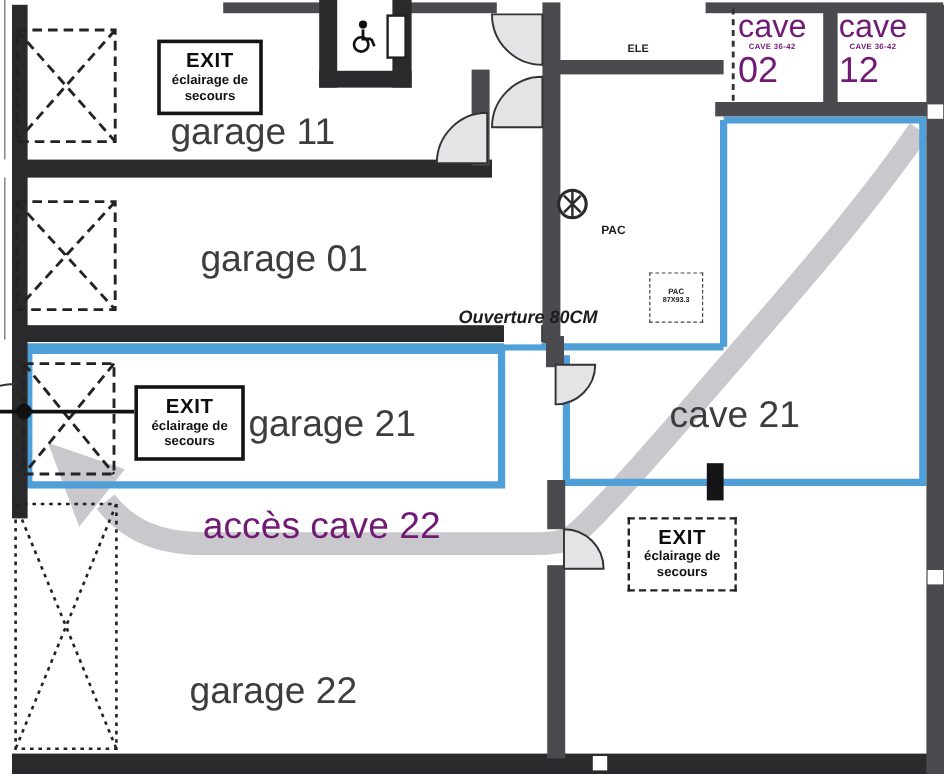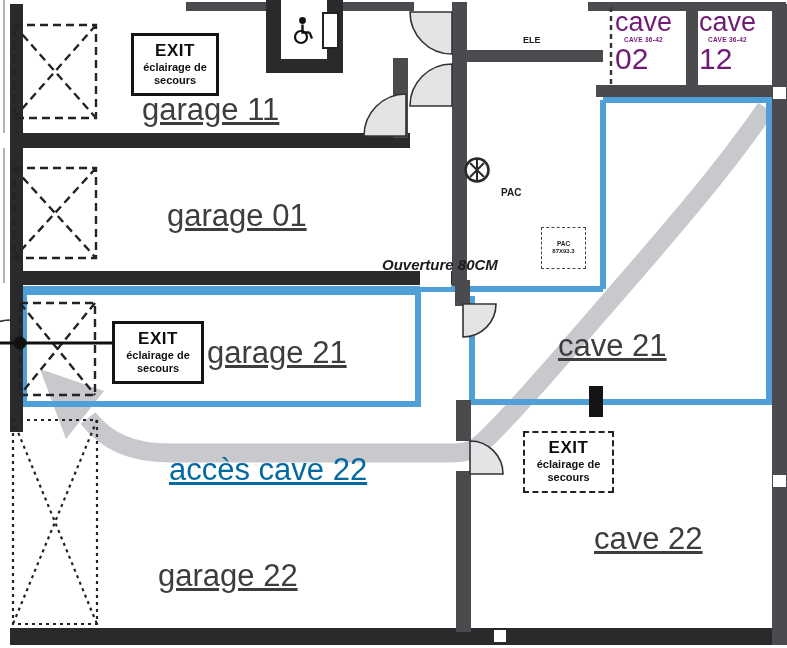--- a/index.html
+++ b/index.html
@@ -15,21 +15,21 @@
   .routehead{fill:var(--arrow-gray,#c9c9cd);}
   .xbox{fill:none;stroke:#232323;stroke-width:2.4;stroke-dasharray:8 5;}
   .xbox-dot{stroke-dasharray:3 4;stroke-width:2.2;}
   .fan{fill:var(--fan-fill,#e4e4e6);stroke:#333;stroke-width:1.6;}
   .dashline{stroke:#333;stroke-width:2.4;stroke-dasharray:5 4;fill:none;}
   .thin{stroke:#8a8a8a;stroke-width:1.3;}
   .ink{stroke:#111;}
 
   
   .lbl{position:absolute;color:#3d3d3f;white-space:nowrap;line-height:1;}
-  .room{font-size:31px;text-decoration:underline;}
+  .room{font-size:31px;}
   .big{font-size:47px;font-weight:700;color:#232325;letter-spacing:1px;}
   .tiny{font-weight:700;color:#1c1c1e;}
 
   .exit{position:absolute;background:#fff;border:3px solid #141414;box-sizing:border-box;
         display:flex;flex-direction:column;align-items:center;justify-content:center;
         text-align:center;z-index:3;}
   .exit.dashed{border:2px dashed #222;}
   .exit .t{font-size:17px;font-weight:800;letter-spacing:.5px;color:#0e0e0e;line-height:1.1;}
   .exit .s{font-size:11px;font-weight:700;color:#111;line-height:1.2;}
 
@@ -143,23 +143,22 @@
     </g>
 
     <rect x="589" y="386" width="14" height="31" fill="#141416"></rect>
   </svg>
 
   <div class="lbl room" style="left:142px;top:94px;">garage 11</div>
   <div class="lbl room" style="left:167px;top:200px;">garage 01</div>
   <div class="lbl room" style="left:207px;top:337px;">garage 21</div>
   <div class="lbl room" style="left:158px;top:560px;">garage 22</div>
   <div class="lbl room" style="left:558px;top:330px;">cave 21</div>
-  <div class="lbl room" style="left:594px;top:523px;">cave 22</div>
 
-  <div class="lbl room" style="left:169px;top:454px;color:#0369a1;">accès cave 22</div>
+  <div class="lbl room" style="left:169px;top:422px;color:#701a75;">accès cave 22</div>
   <div class="lbl tiny" style="left:382px;top:257px;font-size:15px;font-style:italic;">Ouverture 80CM</div>
   <div class="lbl tiny" style="left:523px;top:36px;font-size:9px;">ELE</div>
   <div class="lbl tiny" style="left:501px;top:188px;font-size:10px;">PAC</div>
 
   <div class="caveblk" style="left:615px;top:9px;">
     <div class="cb-w">cave</div>
     <div class="cb-s">CAVE 36-42</div>
     <div class="cb-n">02</div>
   </div>
   <div class="caveblk" style="left:699px;top:9px;">

